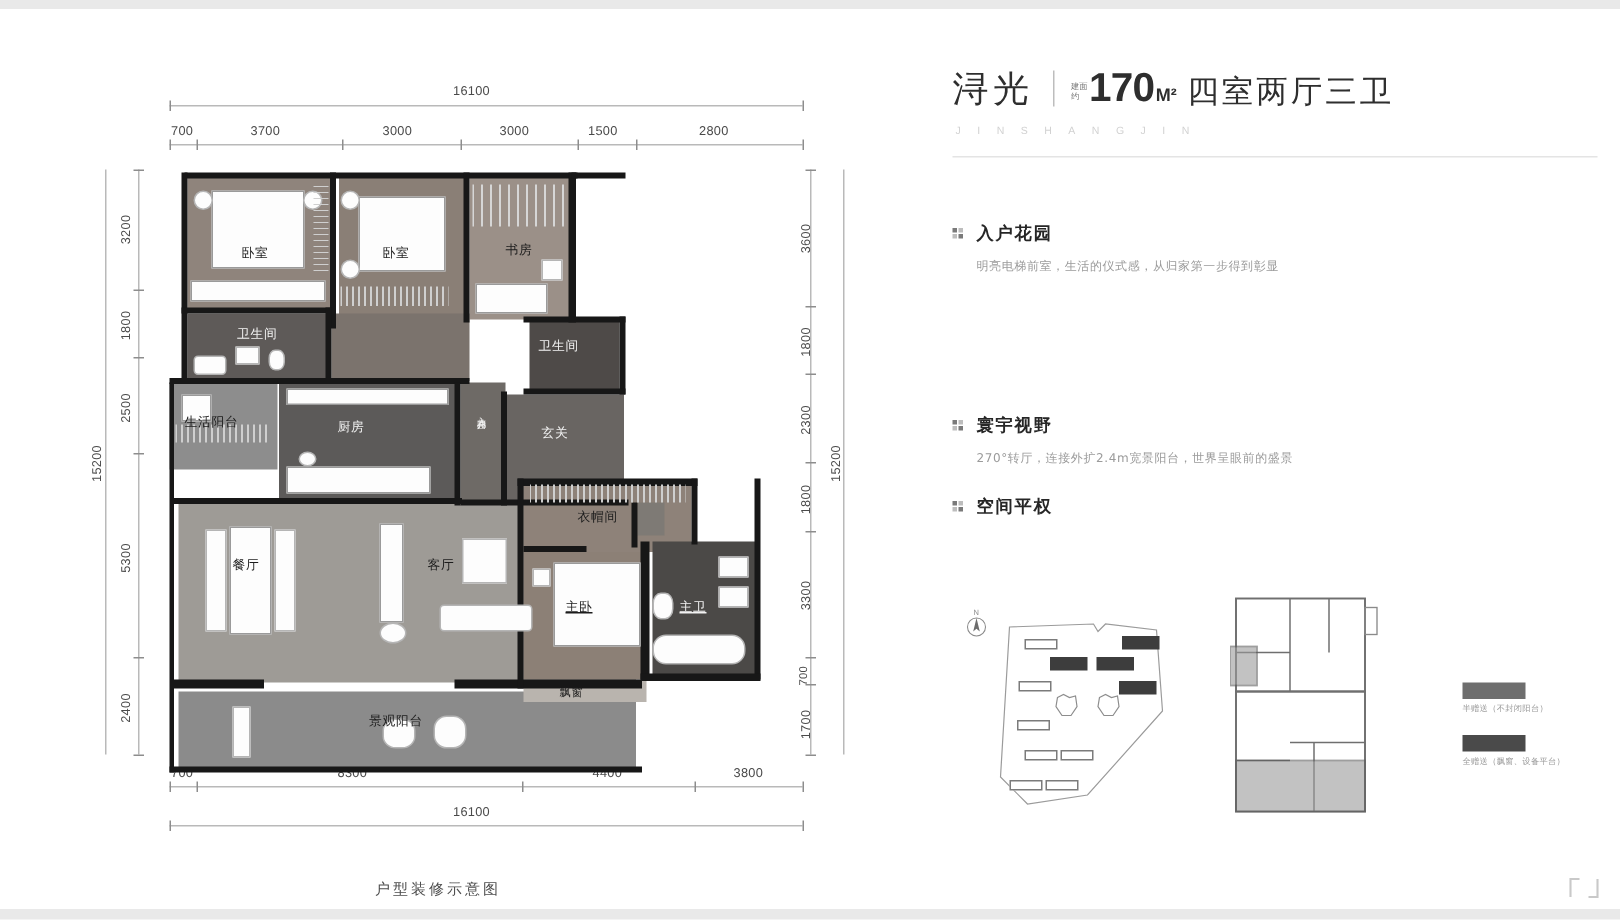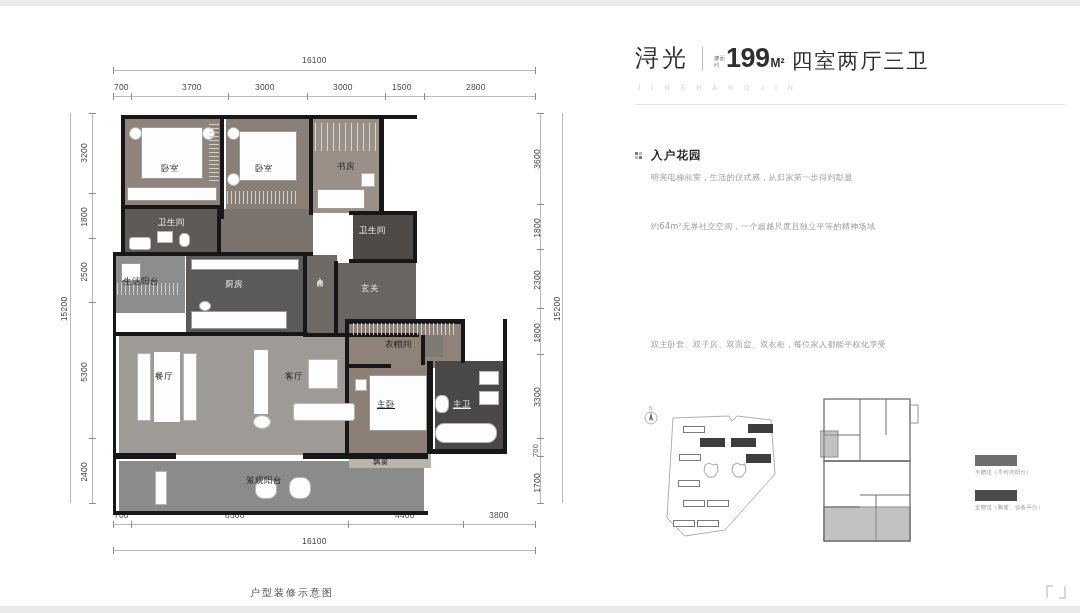--- a/index.html
+++ b/index.html
@@ -45,21 +45,21 @@
   .hatch { position:absolute;
     background-image:repeating-linear-gradient(90deg,#cfcfcf 0 1px,transparent 1px 4px); }
 
   .caption { position:absolute; left:250px; top:580px; font-size:10px; color:#4d4d4d;
              letter-spacing:2px; }
 
   
   .right { position:absolute; left:620px; top:0; width:460px; height:613px; }
   .title-row { position:absolute; left:15px; top:45px; display:flex; align-items:flex-end; }
   .t-name { font-size:24px; color:#2e2e2e; letter-spacing:3px;
-            font-family:Liberation Mono, monospace; line-height:1; }
+            font-family:Liberation Serif, serif; line-height:1; }
   .t-bar { width:1px; height:24px; background:#bdbdbd; margin:0 11px 1px 13px; }
   .t-small { font-size:5.5px; color:#777; line-height:1.25; margin:0 1px 3px 0;
              width:11px; letter-spacing:0; }
   .t-num { font-size:27px; color:#2e2e2e; letter-spacing:-.5px; line-height:1;
            font-weight:600; font-family:"Liberation Sans",sans-serif; }
   .t-unit { font-size:12px; color:#2e2e2e; margin:0 7px 2px 1px; font-weight:600; }
   .t-type { font-size:21px; color:#2e2e2e; letter-spacing:2px; line-height:1;
             font-family:"DejaVu Sans","Liberation Sans",sans-serif; }
   .pinyin { position:absolute; left:17px; top:84px; font-size:7px; color:#d2d2d2;
             letter-spacing:11px; }
@@ -117,21 +117,21 @@
 
       <div class="dline h" style="left:113px;top:90px;width:422px;"></div>
       <div class="tick v" style="left:113px;top:87px;"></div>
       <div class="tick v" style="left:131px;top:87px;"></div>
       <div class="tick v" style="left:228px;top:87px;"></div>
       <div class="tick v" style="left:307px;top:87px;"></div>
       <div class="tick v" style="left:385px;top:87px;"></div>
       <div class="tick v" style="left:424px;top:87px;"></div>
       <div class="tick v" style="left:535px;top:87px;"></div>
       <div class="dim-txt" style="left:114px;top:76px;">700</div>
-      <div class="dim-txt" style="left:182px;top:76px;">3700</div>
+      <div class="dim-txt" style="left:167px;top:76px;">3700</div>
       <div class="dim-txt" style="left:255px;top:76px;">3000</div>
       <div class="dim-txt" style="left:333px;top:76px;">3000</div>
       <div class="dim-txt" style="left:392px;top:76px;">1500</div>
       <div class="dim-txt" style="left:466px;top:76px;">2800</div>
     </div>
 
     <div>
       <div class="dline v" style="left:92px;top:107px;height:390px;"></div>
       <div class="tick h" style="left:89px;top:107px;"></div>
       <div class="tick h" style="left:89px;top:187px;"></div>
@@ -307,43 +307,52 @@
 
     <div class="caption">户型装修示意图</div>
   </div>
 
   <div class="right">
 
     <div class="title-row">
       <span class="t-name">浔光</span>
       <span class="t-bar"></span>
       <span class="t-small">建面约</span>
-      <span class="t-num">199</span>
+      <span class="t-num">170</span>
       <span class="t-unit">M²</span>
       <span class="t-type">四室两厅三卫</span>
     </div>
 
     <div class="pinyin">JINSHANGJIN</div>
     <div class="hr"></div>
 
     <div class="feat" style="top:148px;">
       <div class="feat-hd">
         <span class="bullet"></span>
         <span class="feat-t">入户花园</span>
       </div>
       <div class="feat-d">明亮电梯前室，生活的仪式感，从归家第一步得到彰显</div>
     </div>
 
     <div class="feat" style="top:212px;">
-      <div class="feat-d">约64m²无界社交空间，一个超越尺度且独立平等的精神场域</div>
-    </div>
-
+    </div>
+
+    <div class="feat" style="top:276px;">
+      <div class="feat-hd">
+        <span class="bullet"></span>
+        <span class="feat-t">寰宇视野</span>
+      </div>
+      <div class="feat-d">270°转厅，连接外扩2.4m宽景阳台，世界呈眼前的盛景</div>
+    </div>
 
     <div class="feat" style="top:330px;">
-      <div class="feat-d">双主卧套、双子房、双面盆、双衣柜，每位家人都能平权化享受</div>
+      <div class="feat-hd">
+        <span class="bullet"></span>
+        <span class="feat-t">空间平权</span>
+      </div>
     </div>
 
     <div class="site">
       <div class="compass">
         <svg width="16" height="22" viewBox="0 0 16 22">
           <text x="6" y="6" font-size="5" fill="#8a8a8a" font-family="Liberation Sans, sans-serif">N</text>
           <circle cx="8" cy="14" r="6" fill="none" stroke="#8a8a8a" stroke-width="0.7"></circle>
           <path d="M8 8 L10.2 17 L8 15.2 L5.8 17 Z" fill="#6d6d6d"></path>
         </svg>
       </div>

